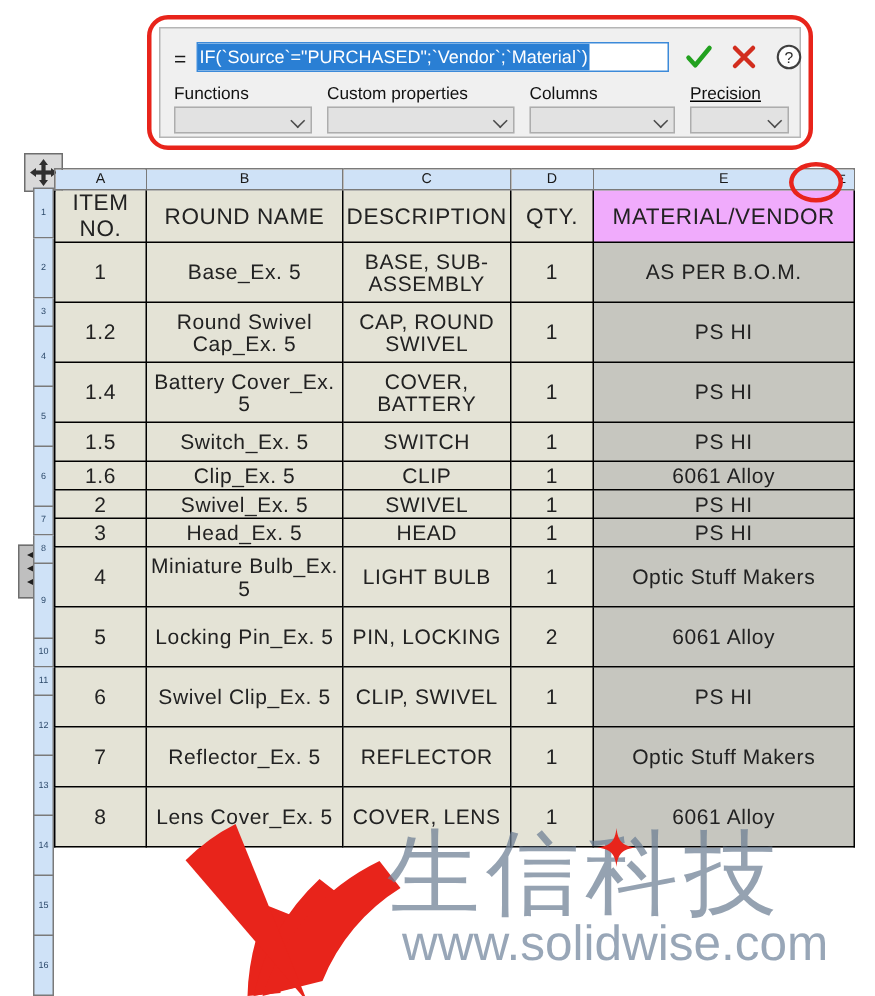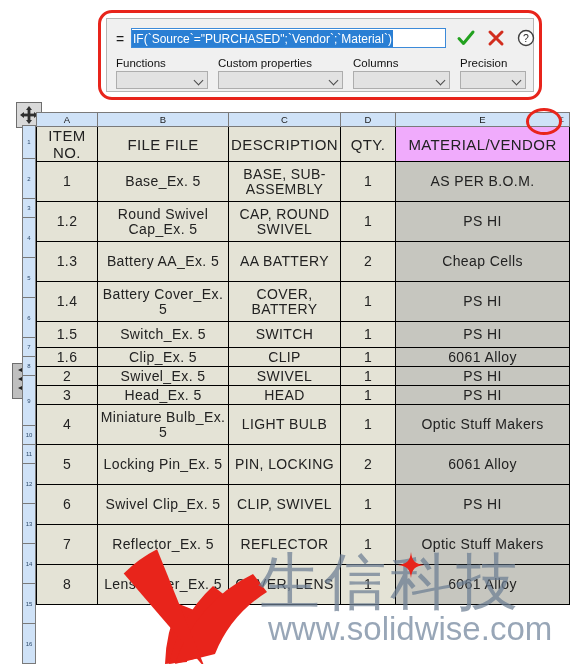--- a/index.html
+++ b/index.html
@@ -303,21 +303,21 @@
     </div>
   </div>
 
   <div class="dd-group" style="left:246px;">
     <div class="dd-label">Columns</div>
     <div class="dd-box" style="width:97px;">
       <span class="dd-arrow"></span>
     </div>
   </div>
 
-  <div class="dd-group" style="left:353px;">
+  <div class="dd-group" style="left:353px;text-decoration:underline;">
     <div class="dd-label">Precision</div>
     <div class="dd-box" style="width:66px;">
       <span class="dd-arrow"></span>
     </div>
   </div>
 </div>
 
 <div id="toolbar-annotation"></div>
 
 <div id="move-handle">
@@ -360,45 +360,38 @@
     <tbody id="tbody">
         <tr class="col-head">
           <td class="col-a">A</td>
           <td class="col-b">B</td>
           <td class="col-c">C</td>
           <td class="col-d">D</td>
           <td class="col-e">E<span id="sigma-icon">Σ</span></td>
         </tr>
         <tr class="bom-head">
           <td class="col-a">ITEM NO.</td>
-          <td class="col-b">FILE FILE</td>
+          <td class="col-b">ROUND NAME</td>
           <td class="col-c">DESCRIPTION</td>
           <td class="col-d">QTY.</td>
           <td class="col-e">MATERIAL/VENDOR</td>
         </tr>
         <tr class="data" style="height: 40px;">
           <td class="col-a">1</td>
           <td class="col-b">Base_Ex. 5</td>
           <td class="col-c">BASE, SUB-ASSEMBLY</td>
           <td class="col-d">1</td>
           <td class="col-e">AS PER B.O.M.</td>
         </tr>
         <tr class="data" style="height: 40px;">
           <td class="col-a">1.2</td>
           <td class="col-b">Round Swivel Cap_Ex. 5</td>
           <td class="col-c">CAP, ROUND SWIVEL</td>
           <td class="col-d">1</td>
           <td class="col-e">PS HI</td>
-        </tr>
-        <tr class="data" style="height: 40px;">
-          <td class="col-a">1.3</td>
-          <td class="col-b">Battery AA_Ex. 5</td>
-          <td class="col-c">AA BATTERY</td>
-          <td class="col-d">2</td>
-          <td class="col-e">Cheap Cells</td>
         </tr>
         <tr class="data" style="height: 40px;">
           <td class="col-a">1.4</td>
           <td class="col-b">Battery Cover_Ex. 5</td>
           <td class="col-c">COVER, BATTERY</td>
           <td class="col-d">1</td>
           <td class="col-e">PS HI</td>
         </tr>
         <tr class="data" style="height: 26px;">
           <td class="col-a">1.5</td>

